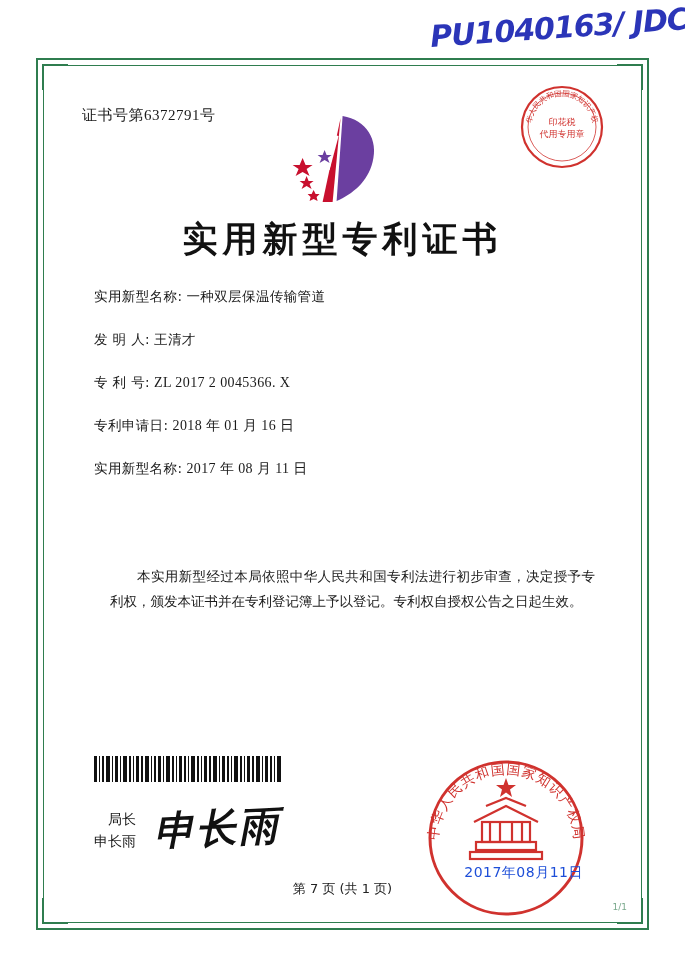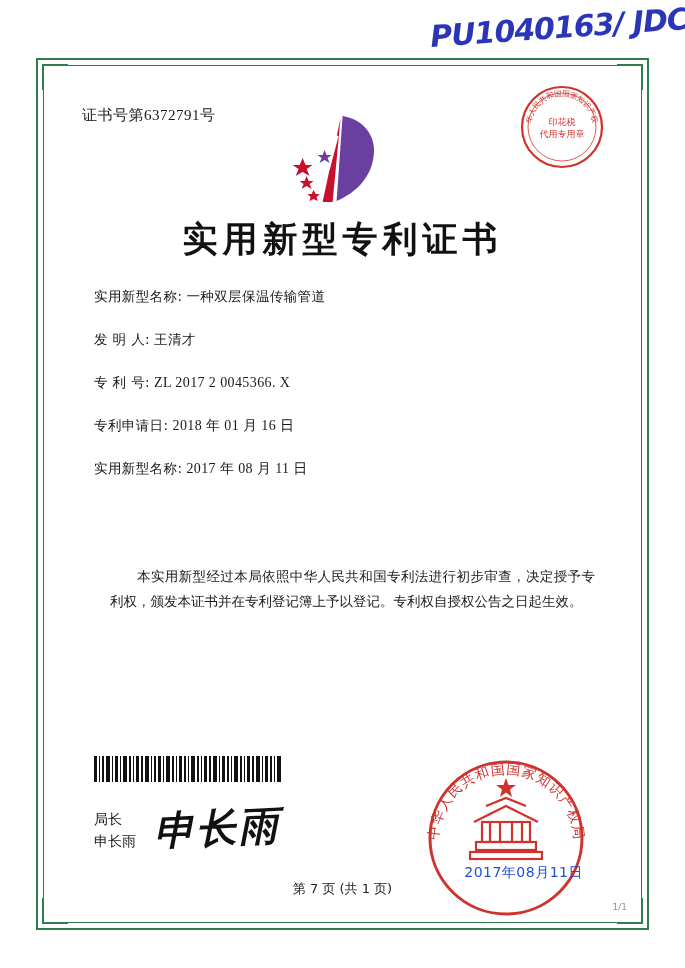--- a/index.html
+++ b/index.html
@@ -160,20 +160,21 @@
   }
 
   
   .sig-block {
     position: absolute;
     left: 50px;
     top: 742px;
     font-family: "DejaVu Sans", sans-serif;
     font-size: 14px;
     line-height: 1.6;
+    text-align: right;
   }
   .sig-script {
     position: absolute;
     left: 110px;
     top: 735px;
     font-size: 40px;
     font-family: "DejaVu Serif", serif;
     font-style: italic;
     font-weight: bold;
     color: #111;

